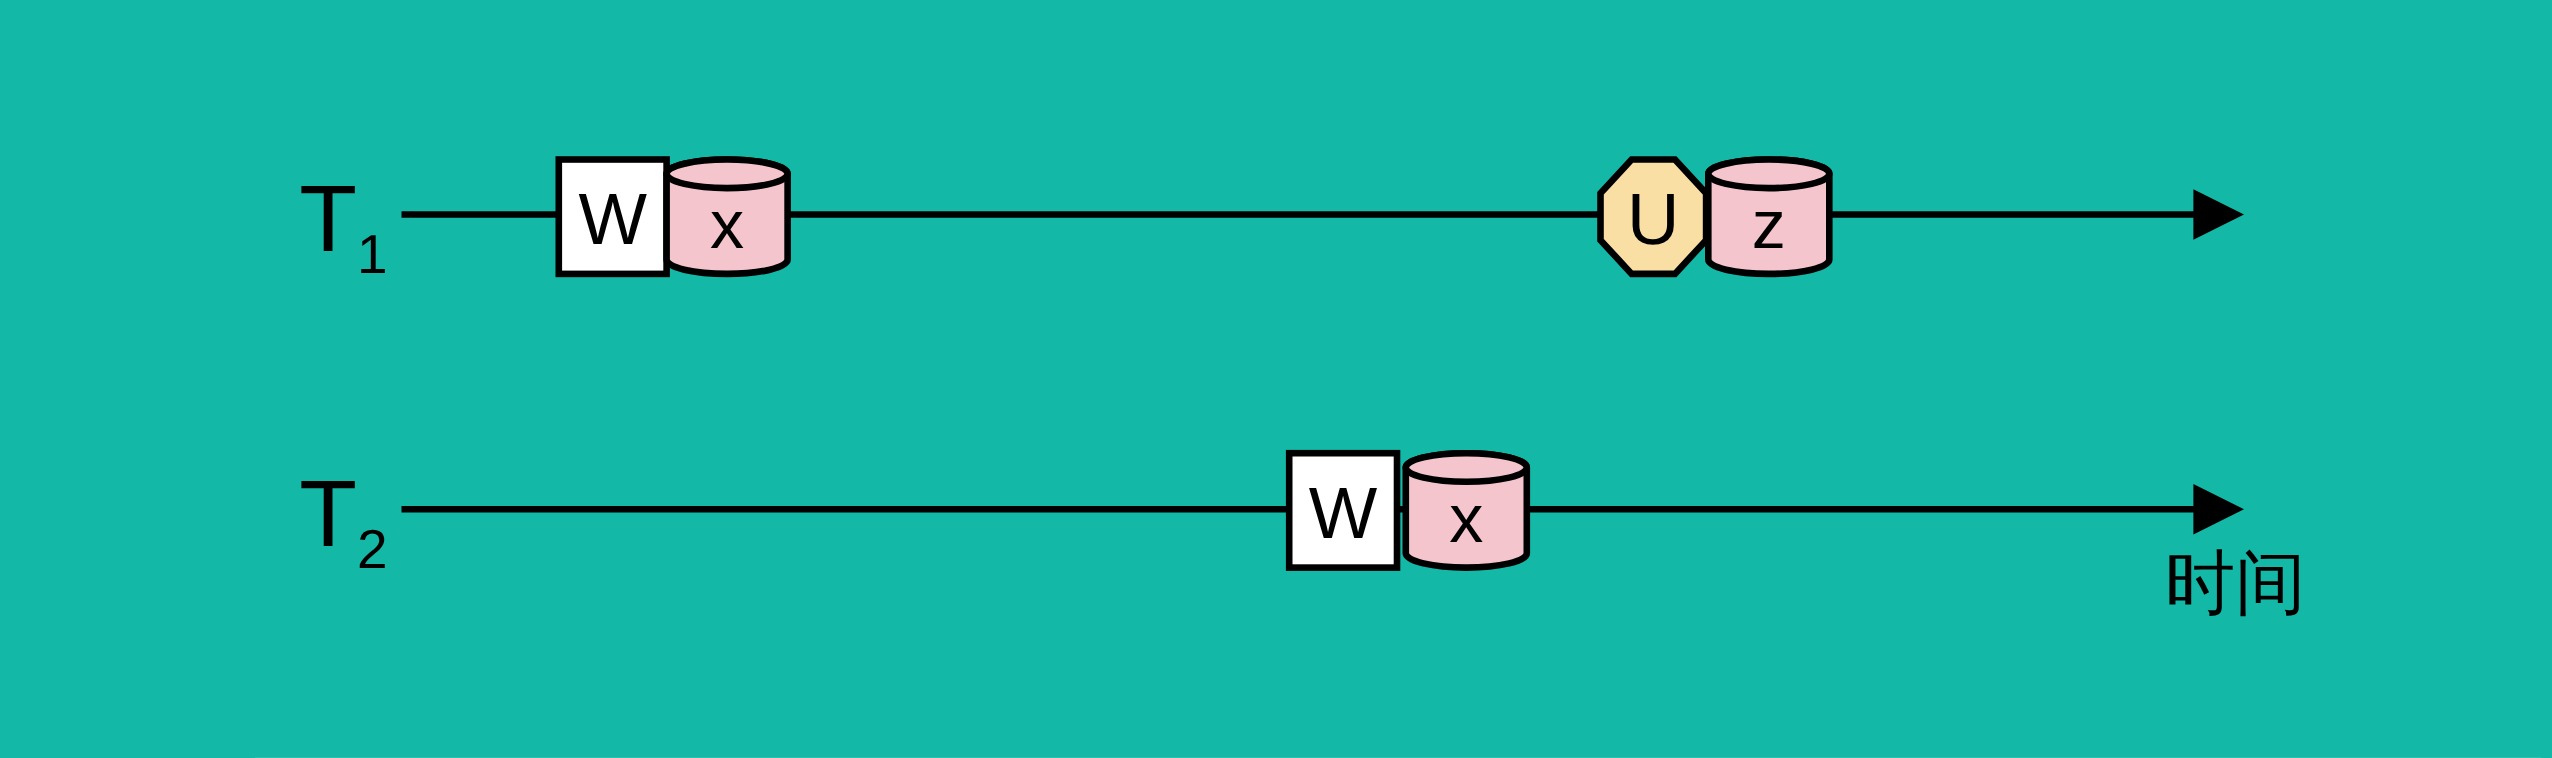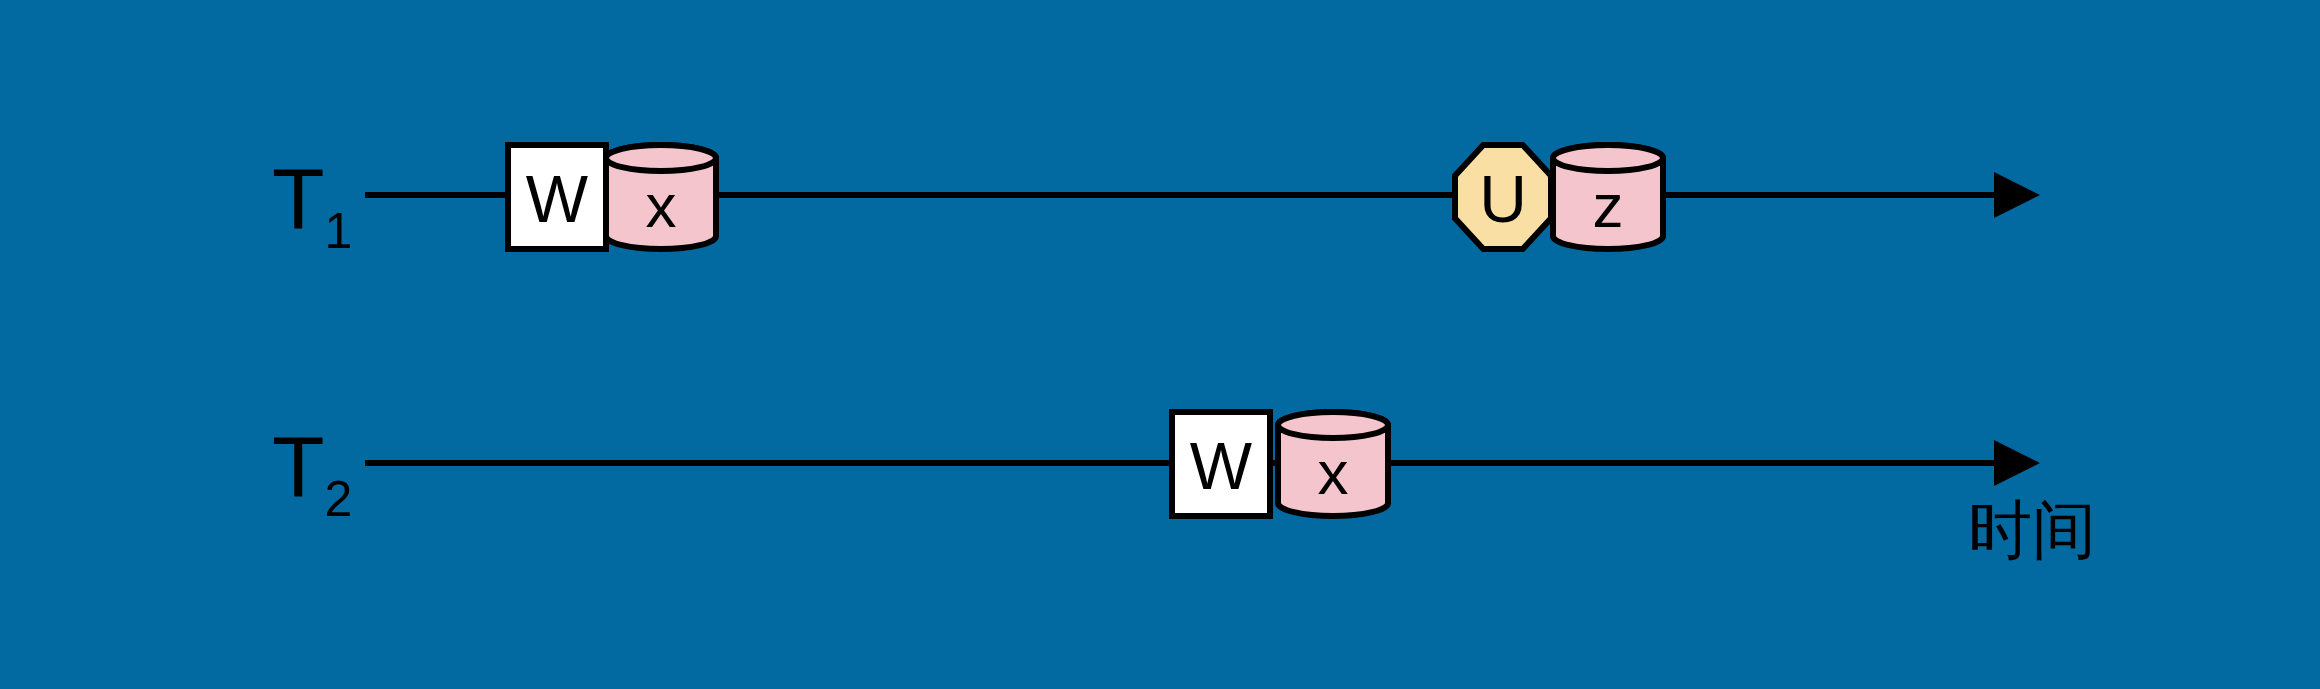--- a/index.html
+++ b/index.html
@@ -7,21 +7,21 @@
     padding: 0;
     background: #ffffff;
   }
   body {
     font-family: "Liberation Sans", sans-serif;
   }
   #diagram-root {
     position: relative;
     width: 2320px;
     height: 689px;
-    background: #0369a1;
+    background: #14b8a6;
     overflow: hidden;
   }
   svg#diagram-svg {
     display: block;
     width: 2320px;
     height: 689px;
   }
   .tl-line {
     stroke: #000000;
     stroke-width: 6;

